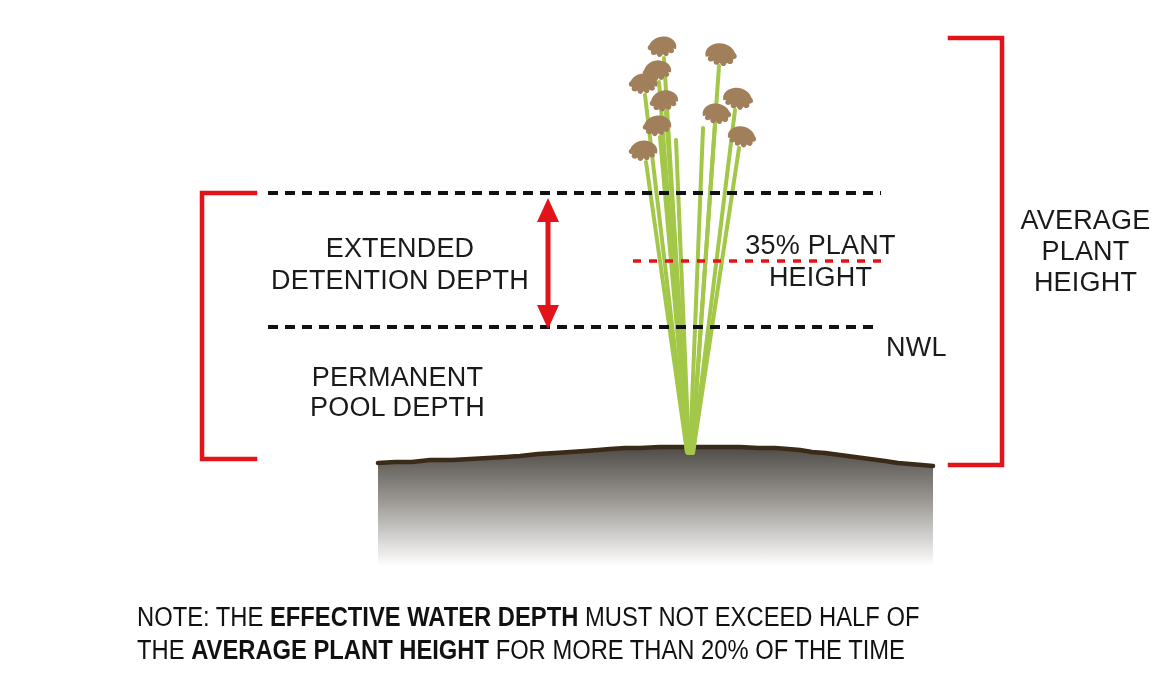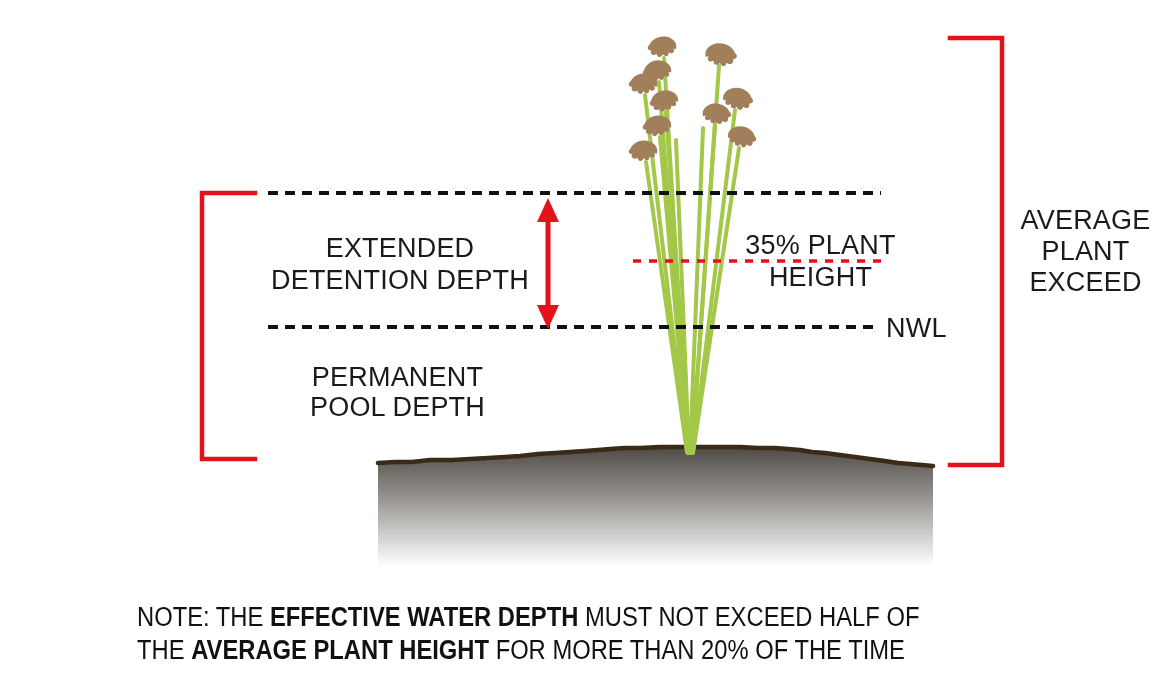--- a/index.html
+++ b/index.html
@@ -16,21 +16,21 @@
     position: absolute;
     color: #1a1a1a;
     font-size: 27px;
     line-height: 31px;
     text-align: center;
     white-space: pre-line;
     letter-spacing: 0.2px;
   }
   .label-extended, .label-fifty { line-height: 32px; }
   .label-permanent { line-height: 30px; }
-  .label-nwl { text-align: left; white-space: nowrap; }
+  .label-nwl { text-align: left; white-space: nowrap; margin-top: 19px; }
   .note-line {
     position: absolute;
     left: 137px;
     color: #111111;
     font-size: 27px;
     line-height: 33px;
     white-space: nowrap;
     transform: scaleX(0.88);
     transform-origin: left center;
     letter-spacing: 0px;
@@ -105,20 +105,20 @@
   <div class="diagram-label label-extended" style="left:250px; top:232px; width:300px;">EXTENDED
 DETENTION DEPTH</div>
 
   <div class="diagram-label label-fifty" style="left:733px; top:229px; width:175px;">35% PLANT
 HEIGHT</div>
 
   <div class="diagram-label label-nwl" style="left:886px; top:313px; width:80px;">NWL</div>
 
   <div class="diagram-label" style="left:1008px; top:205px; width:155px;">AVERAGE
 PLANT
-EXCEED</div>
+HEIGHT</div>
 
   <div>
     <div class="note-line" style="top:601px;"><span>NOTE:  THE </span><span style="font-weight: bold;">EFFECTIVE WATER DEPTH</span><span> MUST NOT EXCEED HALF OF</span></div>
     <div class="note-line" style="top:634px;"><span>THE </span><span style="font-weight: bold;">AVERAGE PLANT HEIGHT</span><span> FOR MORE THAN 20% OF THE TIME</span></div>
   </div>
 
 </div>
 
 </body></html>

